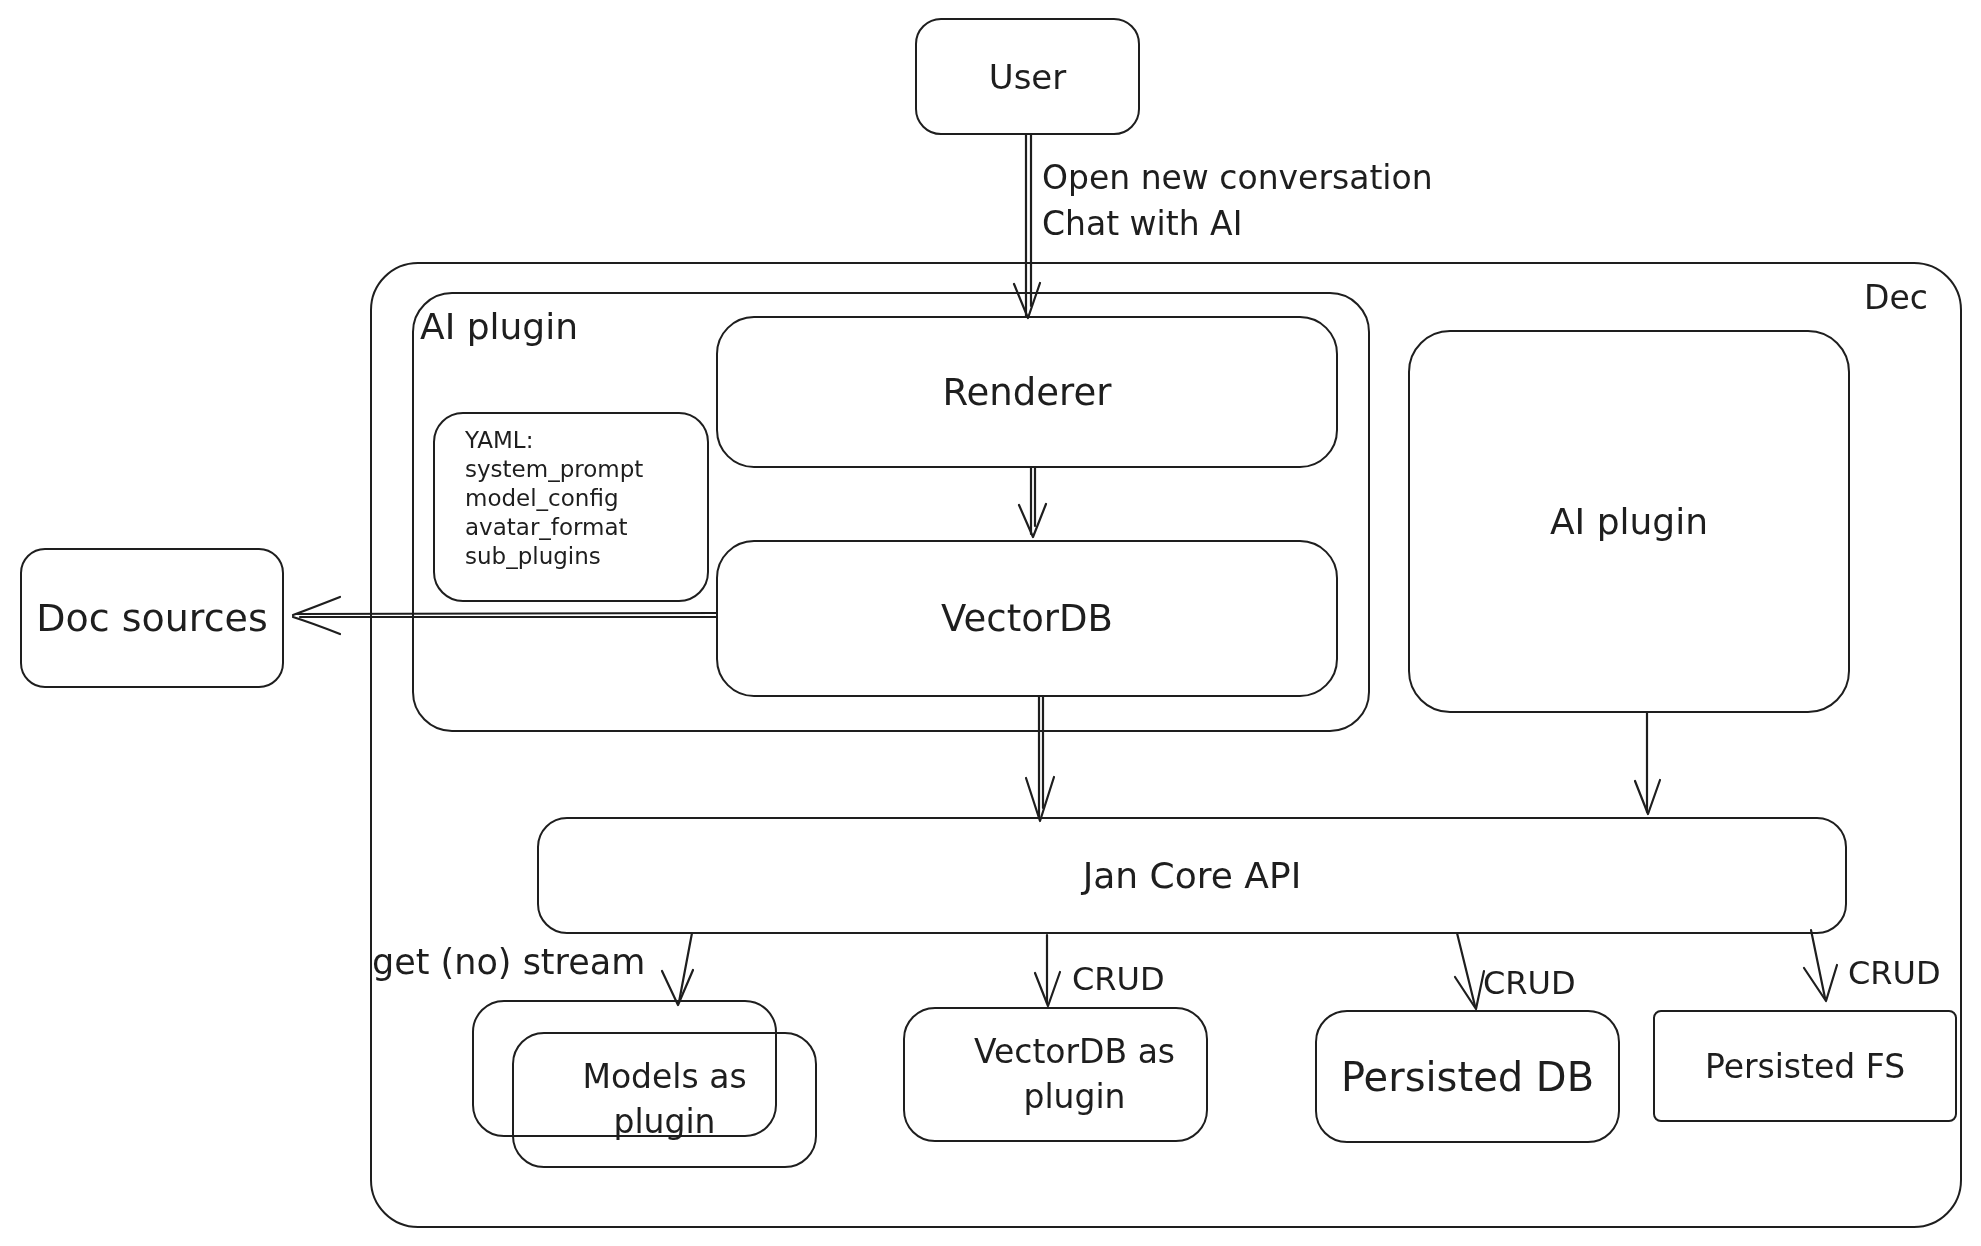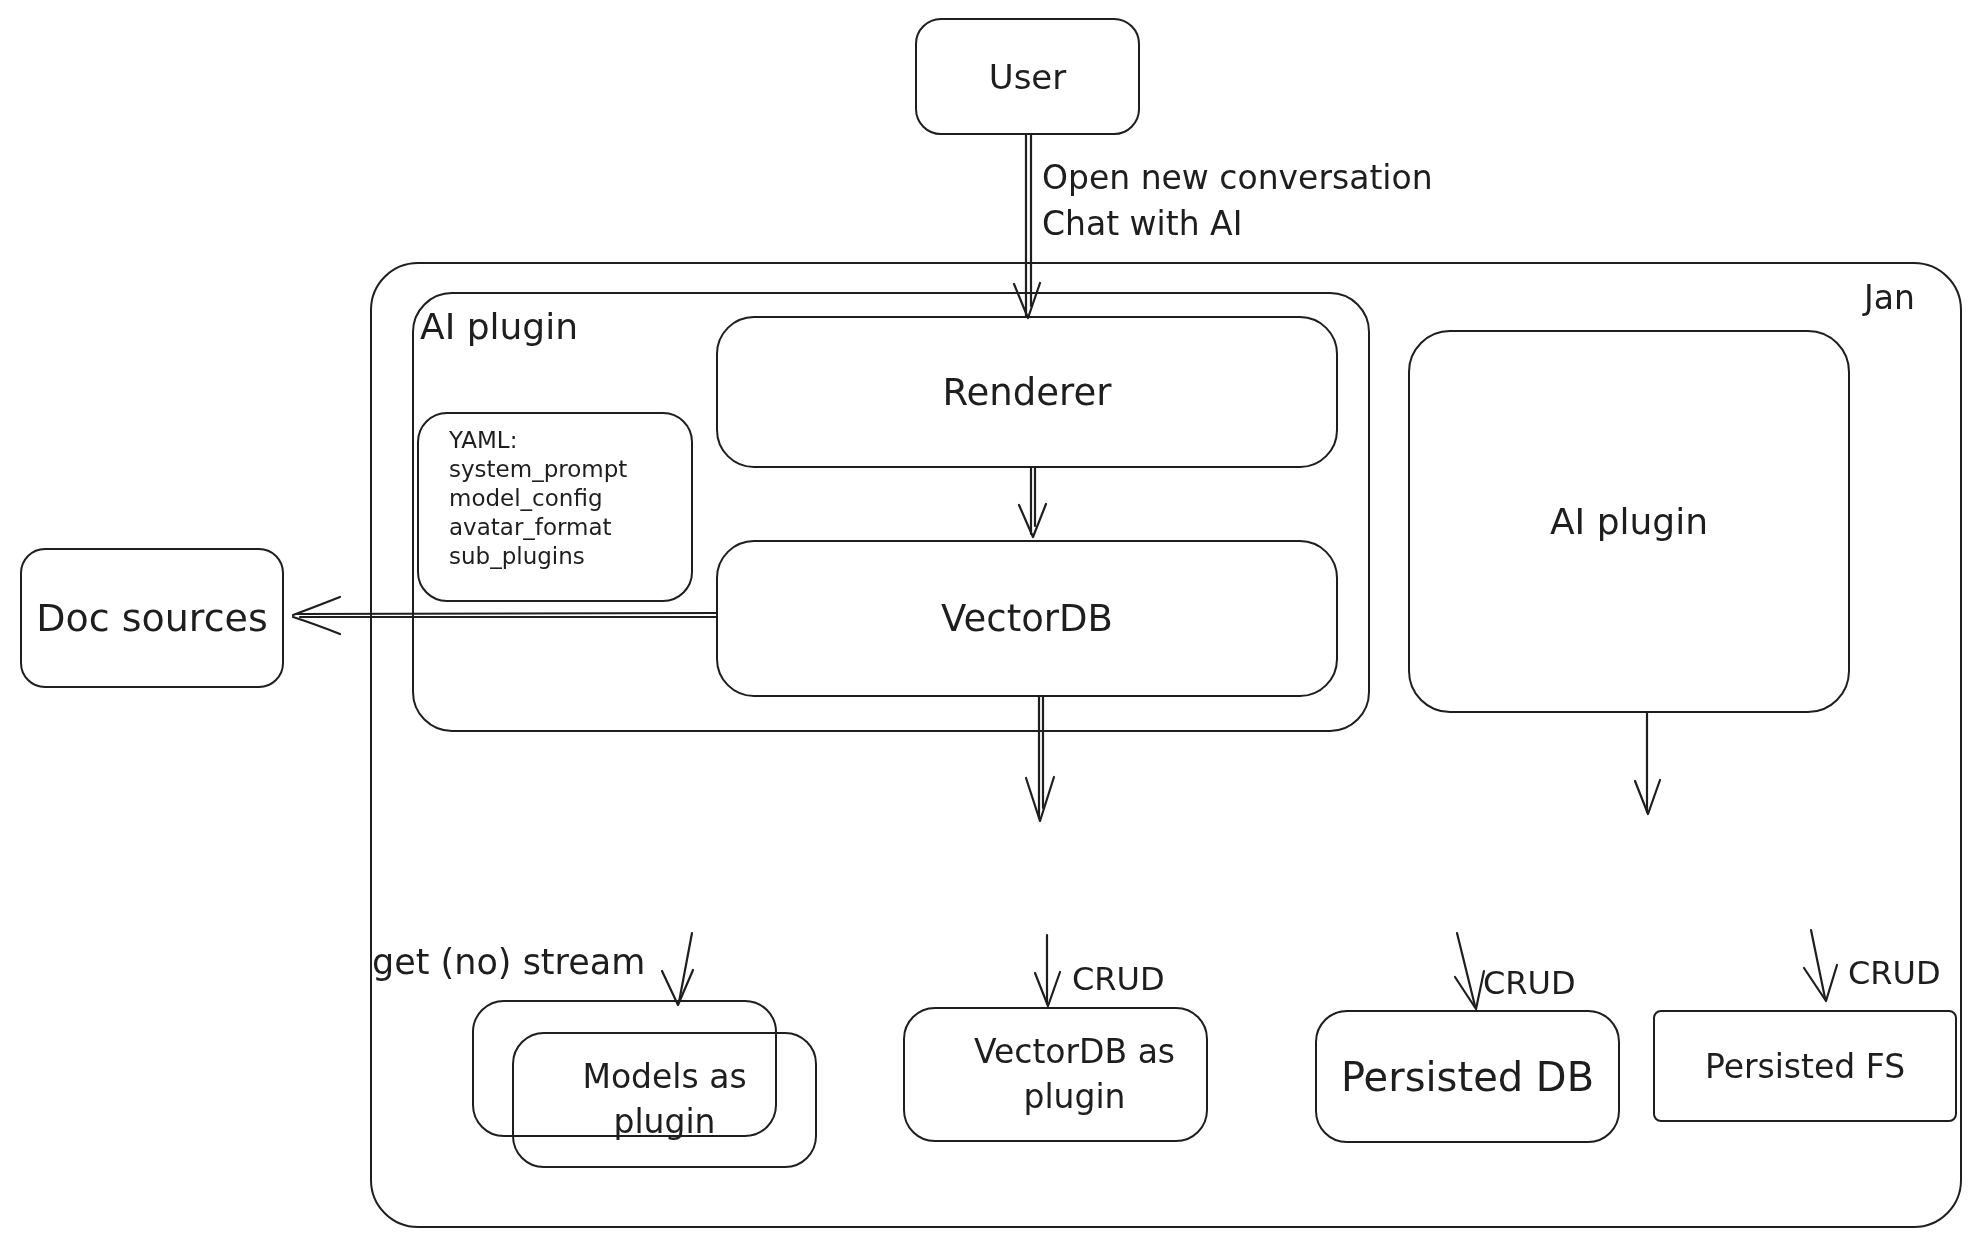--- a/index.html
+++ b/index.html
@@ -23,21 +23,21 @@
   .container-label{position:absolute;white-space:nowrap;}
   .edge-label{position:absolute;white-space:nowrap;}
 
   
   .pos-user{left:915px;top:18px;width:225px;height:117px;border-radius:26px;font-size:34px;}
   .pos-jan{left:370px;top:262px;width:1592px;height:966px;border-radius:48px;}
   .lbl-jan{left:1864px;top:278px;font-size:33px;}
   .pos-aiplugin-container{left:412px;top:292px;width:958px;height:440px;border-radius:40px;}
   .lbl-aiplugin-container{left:420px;top:306px;font-size:36px;}
   .pos-renderer{left:716px;top:316px;width:622px;height:152px;border-radius:38px;font-size:37px;}
-  .pos-yaml{left:417px;top:412px;width:276px;height:190px;border-radius:30px;
+  .pos-yaml{left:433px;top:412px;width:276px;height:190px;border-radius:30px;
             display:block;padding:12px 0 16px 30px;font-size:23px;line-height:29px;text-align:left;}
   .pos-backend{left:716px;top:540px;width:622px;height:157px;border-radius:38px;font-size:37px;}
   .pos-aiplugin{left:1408px;top:330px;width:442px;height:383px;border-radius:42px;font-size:36px;}
   .pos-docsources{left:20px;top:548px;width:264px;height:140px;border-radius:25px;font-size:38px;}
   .pos-jancore{left:537px;top:817px;width:1310px;height:117px;border-radius:30px;font-size:36px;}
   .pos-models-back{left:472px;top:1000px;width:305px;height:137px;border-radius:32px;}
   .pos-models{left:512px;top:1032px;width:305px;height:136px;border-radius:32px;font-size:33px;}
   .pos-models .wrap{width:230px;line-height:1.35;}
   .pos-vectordb{left:903px;top:1007px;width:305px;height:135px;border-radius:32px;font-size:33px;padding-left:38px;}
   .pos-vectordb .wrap{width:245px;line-height:1.35;}
@@ -54,21 +54,21 @@
 
   svg.wires{position:absolute;left:0;top:0;pointer-events:none;}
   svg.wires path, svg.wires line{stroke:#1e1e1e;stroke-width:2.2;fill:none;stroke-linecap:round;stroke-linejoin:round;}
 </style>
 </head>
 <body>
 
 <div class="stage">
 
   <div class="node pos-jan"></div>
-  <div class="container-label lbl-jan">Jan</div>
+  <div class="container-label lbl-jan">Dec</div>
 
   <div class="node pos-aiplugin-container"></div>
   <div class="container-label lbl-aiplugin-container">AI plugin</div>
 
   <div class="node pos-user">
     <span>User</span>
   </div>
 
   <div class="node pos-renderer">
     <span>Renderer</span>
@@ -87,20 +87,23 @@
   </div>
 
   <div class="node pos-aiplugin">
     <span>AI plugin</span>
   </div>
 
   <div class="node pos-docsources">
     <span>Doc sources</span>
   </div>
 
+  <div class="node pos-jancore">
+    <span>Jan Core API</span>
+  </div>
 
   <div class="node pos-models-back"></div>
   <div class="node pos-models">
     <span class="wrap">Models as plugin</span>
   </div>
 
   <div class="node pos-vectordb">
     <span class="wrap">VectorDB as plugin</span>
   </div>
 

